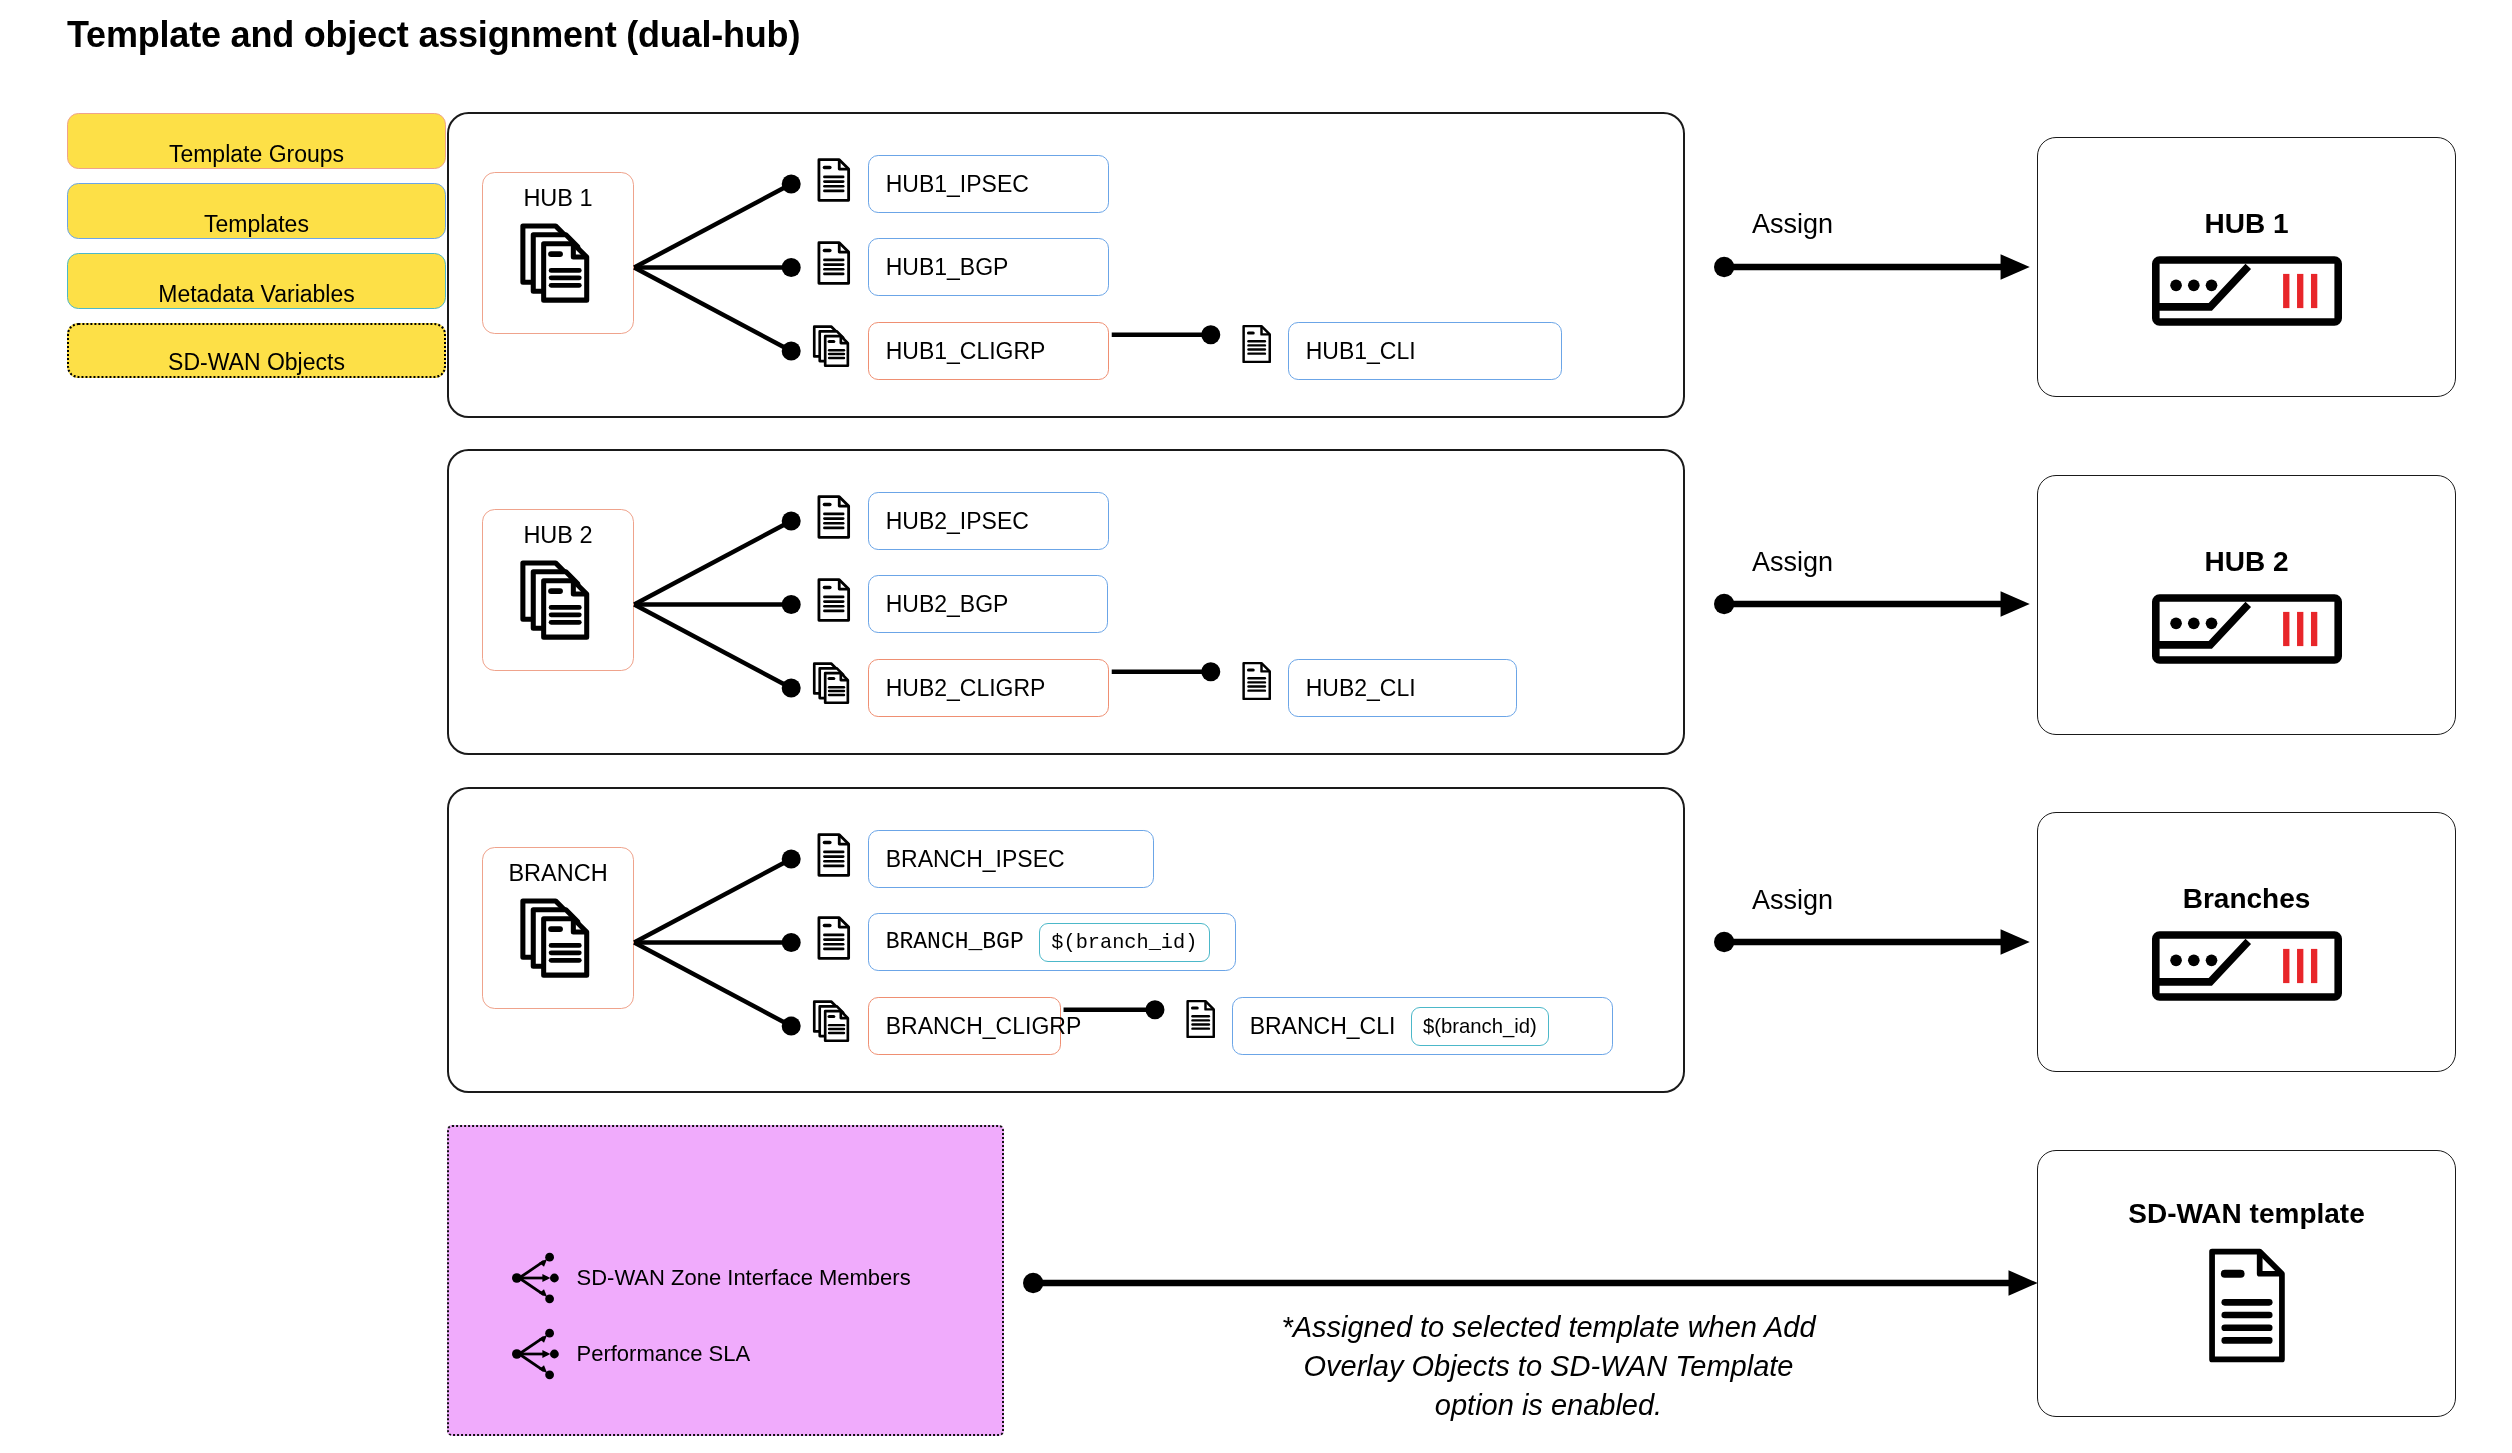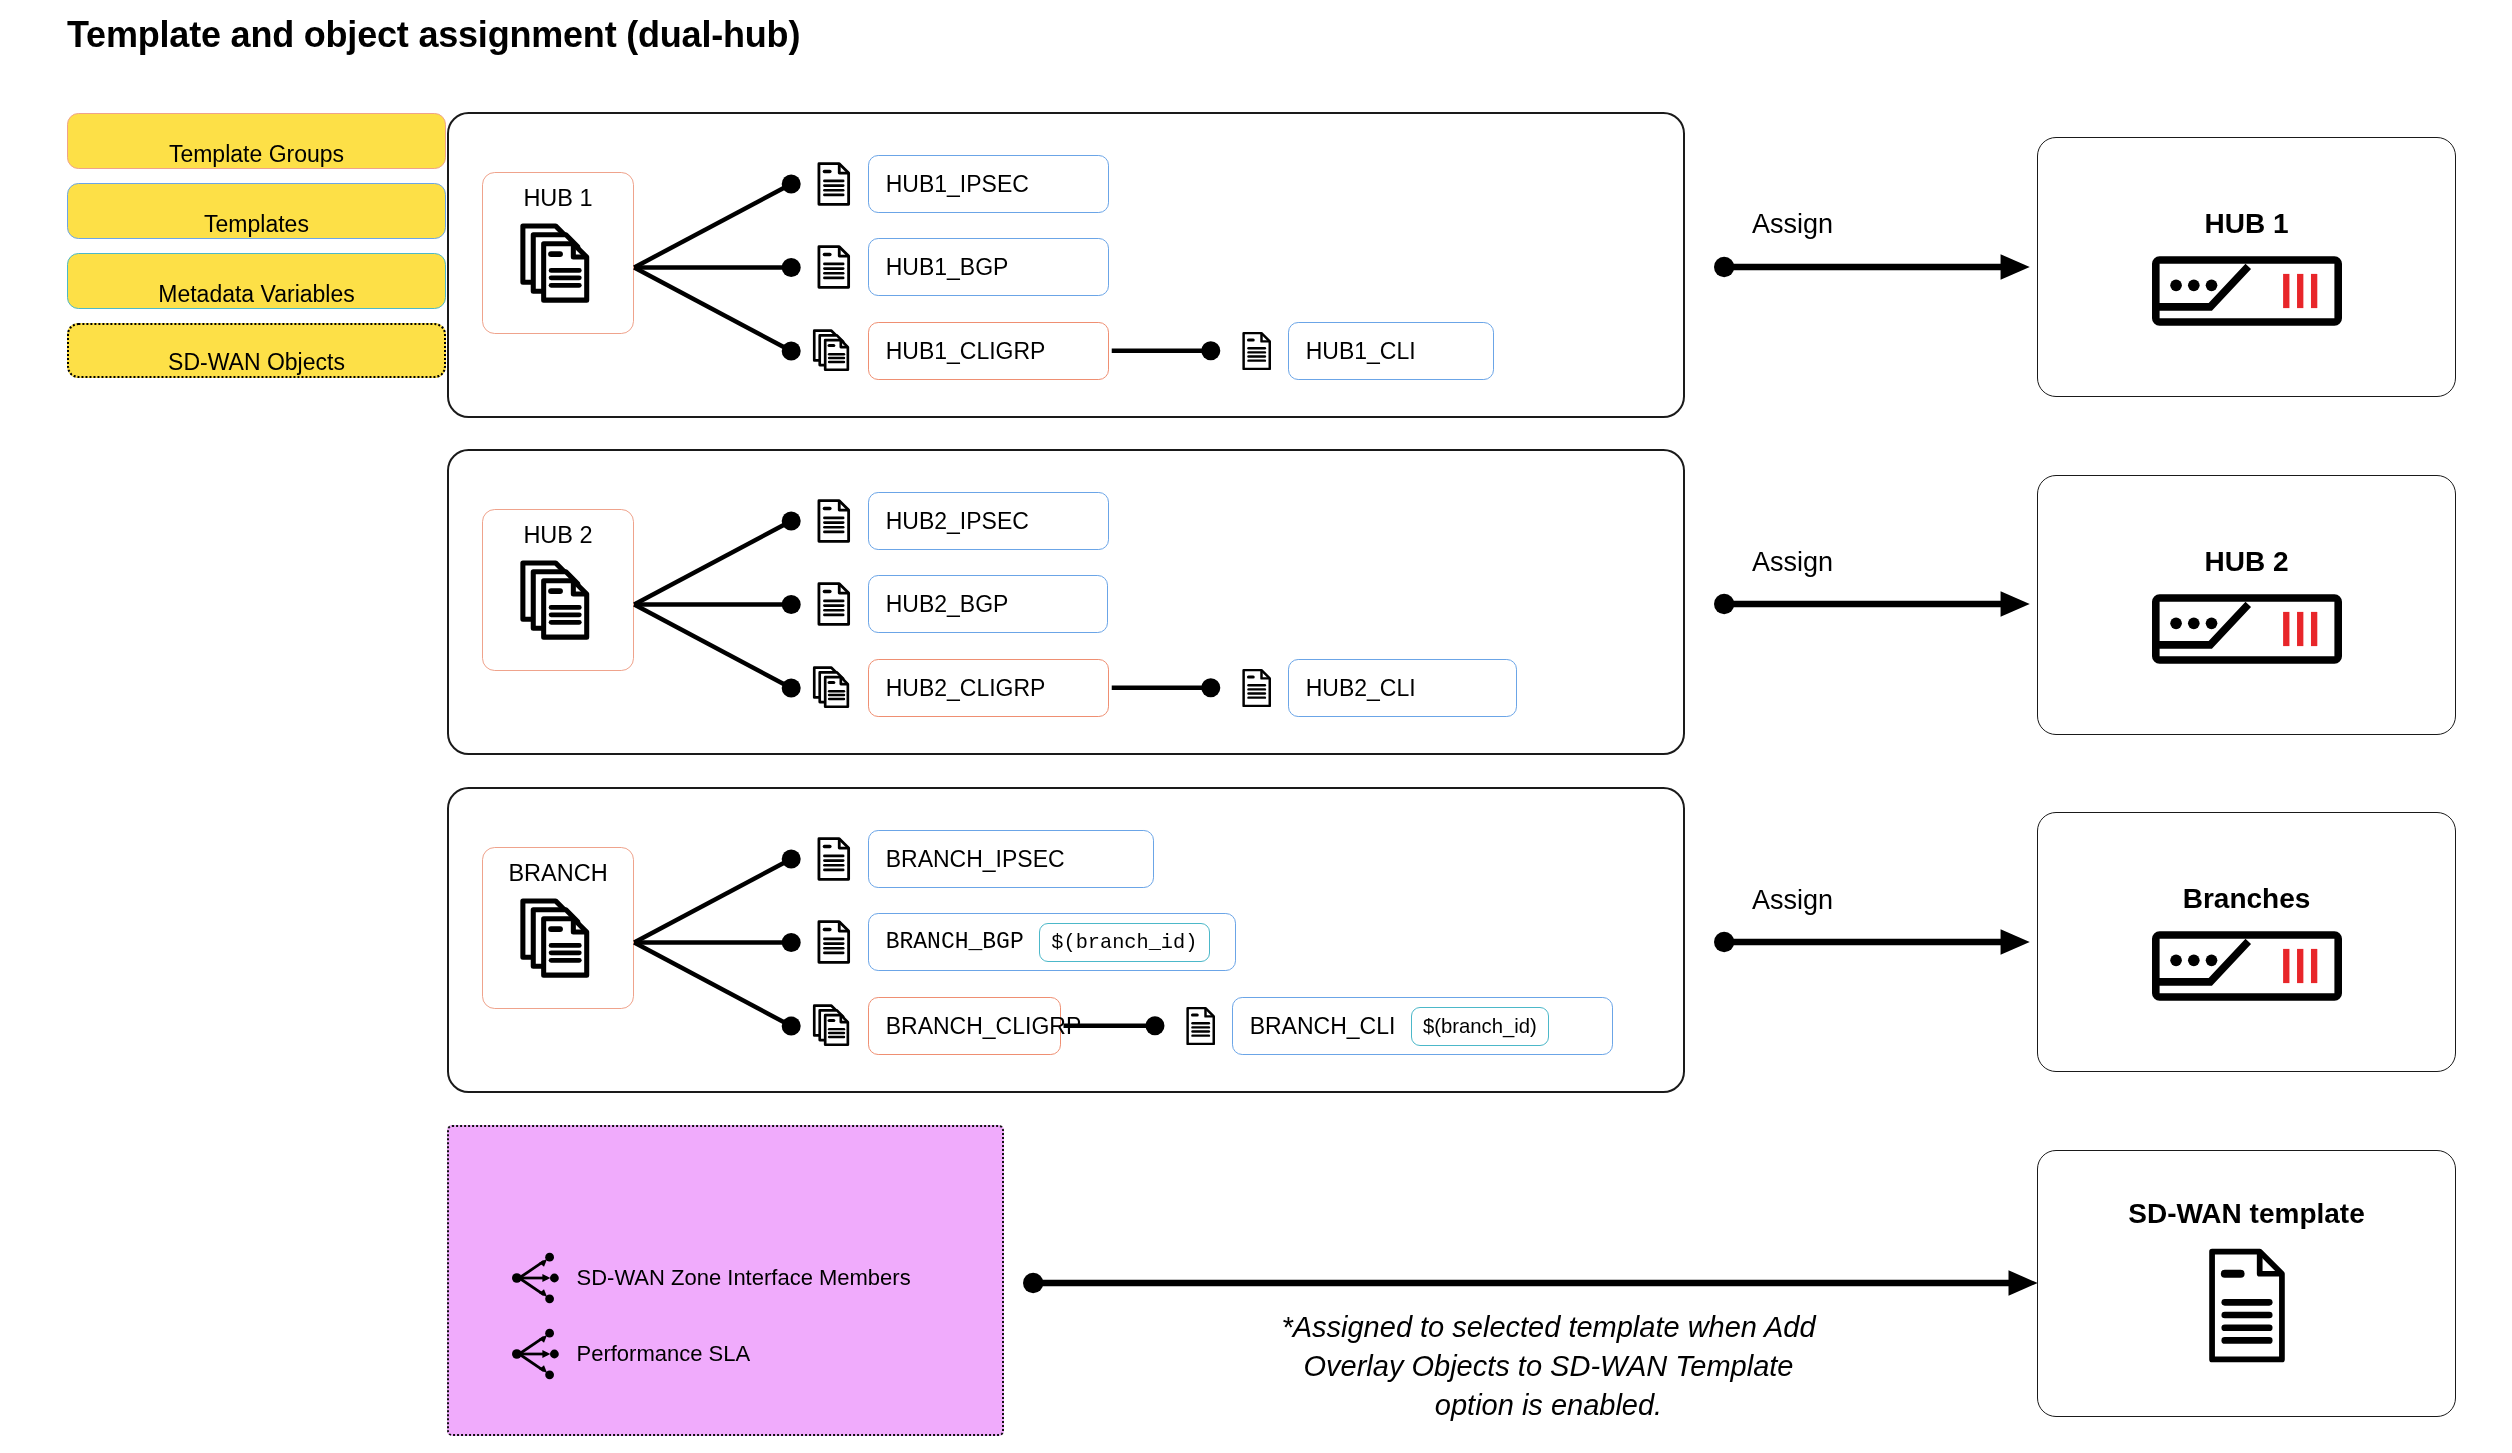--- a/index.html
+++ b/index.html
@@ -67,21 +67,21 @@
     font-size: 23.5px;
     line-height: 1;
     margin-bottom: 6.3px;
     white-space: nowrap;
   }
 
   
   .fan { position: absolute; }
 
   
-  .tpl-row { position: absolute; display: flex; align-items: center; }
+  .tpl-row { position: absolute; display: flex; }
   .tpl-icon { flex: 0 0 auto; margin-right: 10.2px; }
   .tpl-box {
     height: 58px;
     border: 1.9px solid #6ba5e7;
     border-radius: 10.2px;
     background: #fff;
     display: flex; align-items: center;
     padding: 0 16.5px;
     font-size: 23px;
     white-space: nowrap;
@@ -263,21 +263,21 @@
       <svg width="44" height="44" viewBox="0 0 64 64" fill="none" stroke="#000" stroke-width="3.6" stroke-linejoin="round">
         <path d="M14 6h26l12 12v40H14z" fill="#fff"></path>
         <path d="M40 6v12h12"></path>
         <line x1="21" y1="16" x2="28" y2="16" stroke-width="4.4" stroke-linecap="round"></line>
         <line x1="21" y1="28" x2="45" y2="28" stroke-width="3.4" stroke-linecap="round"></line>
         <line x1="21" y1="34" x2="45" y2="34" stroke-width="3.4" stroke-linecap="round"></line>
         <line x1="21" y1="40" x2="45" y2="40" stroke-width="3.4" stroke-linecap="round"></line>
         <line x1="21" y1="46" x2="45" y2="46" stroke-width="3.4" stroke-linecap="round"></line>
       </svg>
     </span>
-    <div class="tpl-box" style="width:206px;">
+    <div class="tpl-box" style="width:274px;">
       <span class="tpl-name">HUB1_CLI</span>
     </div>
   </div>
 </div>
 
 <div class="assign-wrap" style="left:1714px; top:253px;">
   <svg width="317" height="28" viewBox="0 0 500 44">
     <circle cx="16" cy="22" r="16" fill="#000"></circle>
     <line x1="16" y1="22" x2="455" y2="22" stroke="#000" stroke-width="10"></line>
     <path d="M498 22 L452 2 L452 42 Z" fill="#000"></path>

